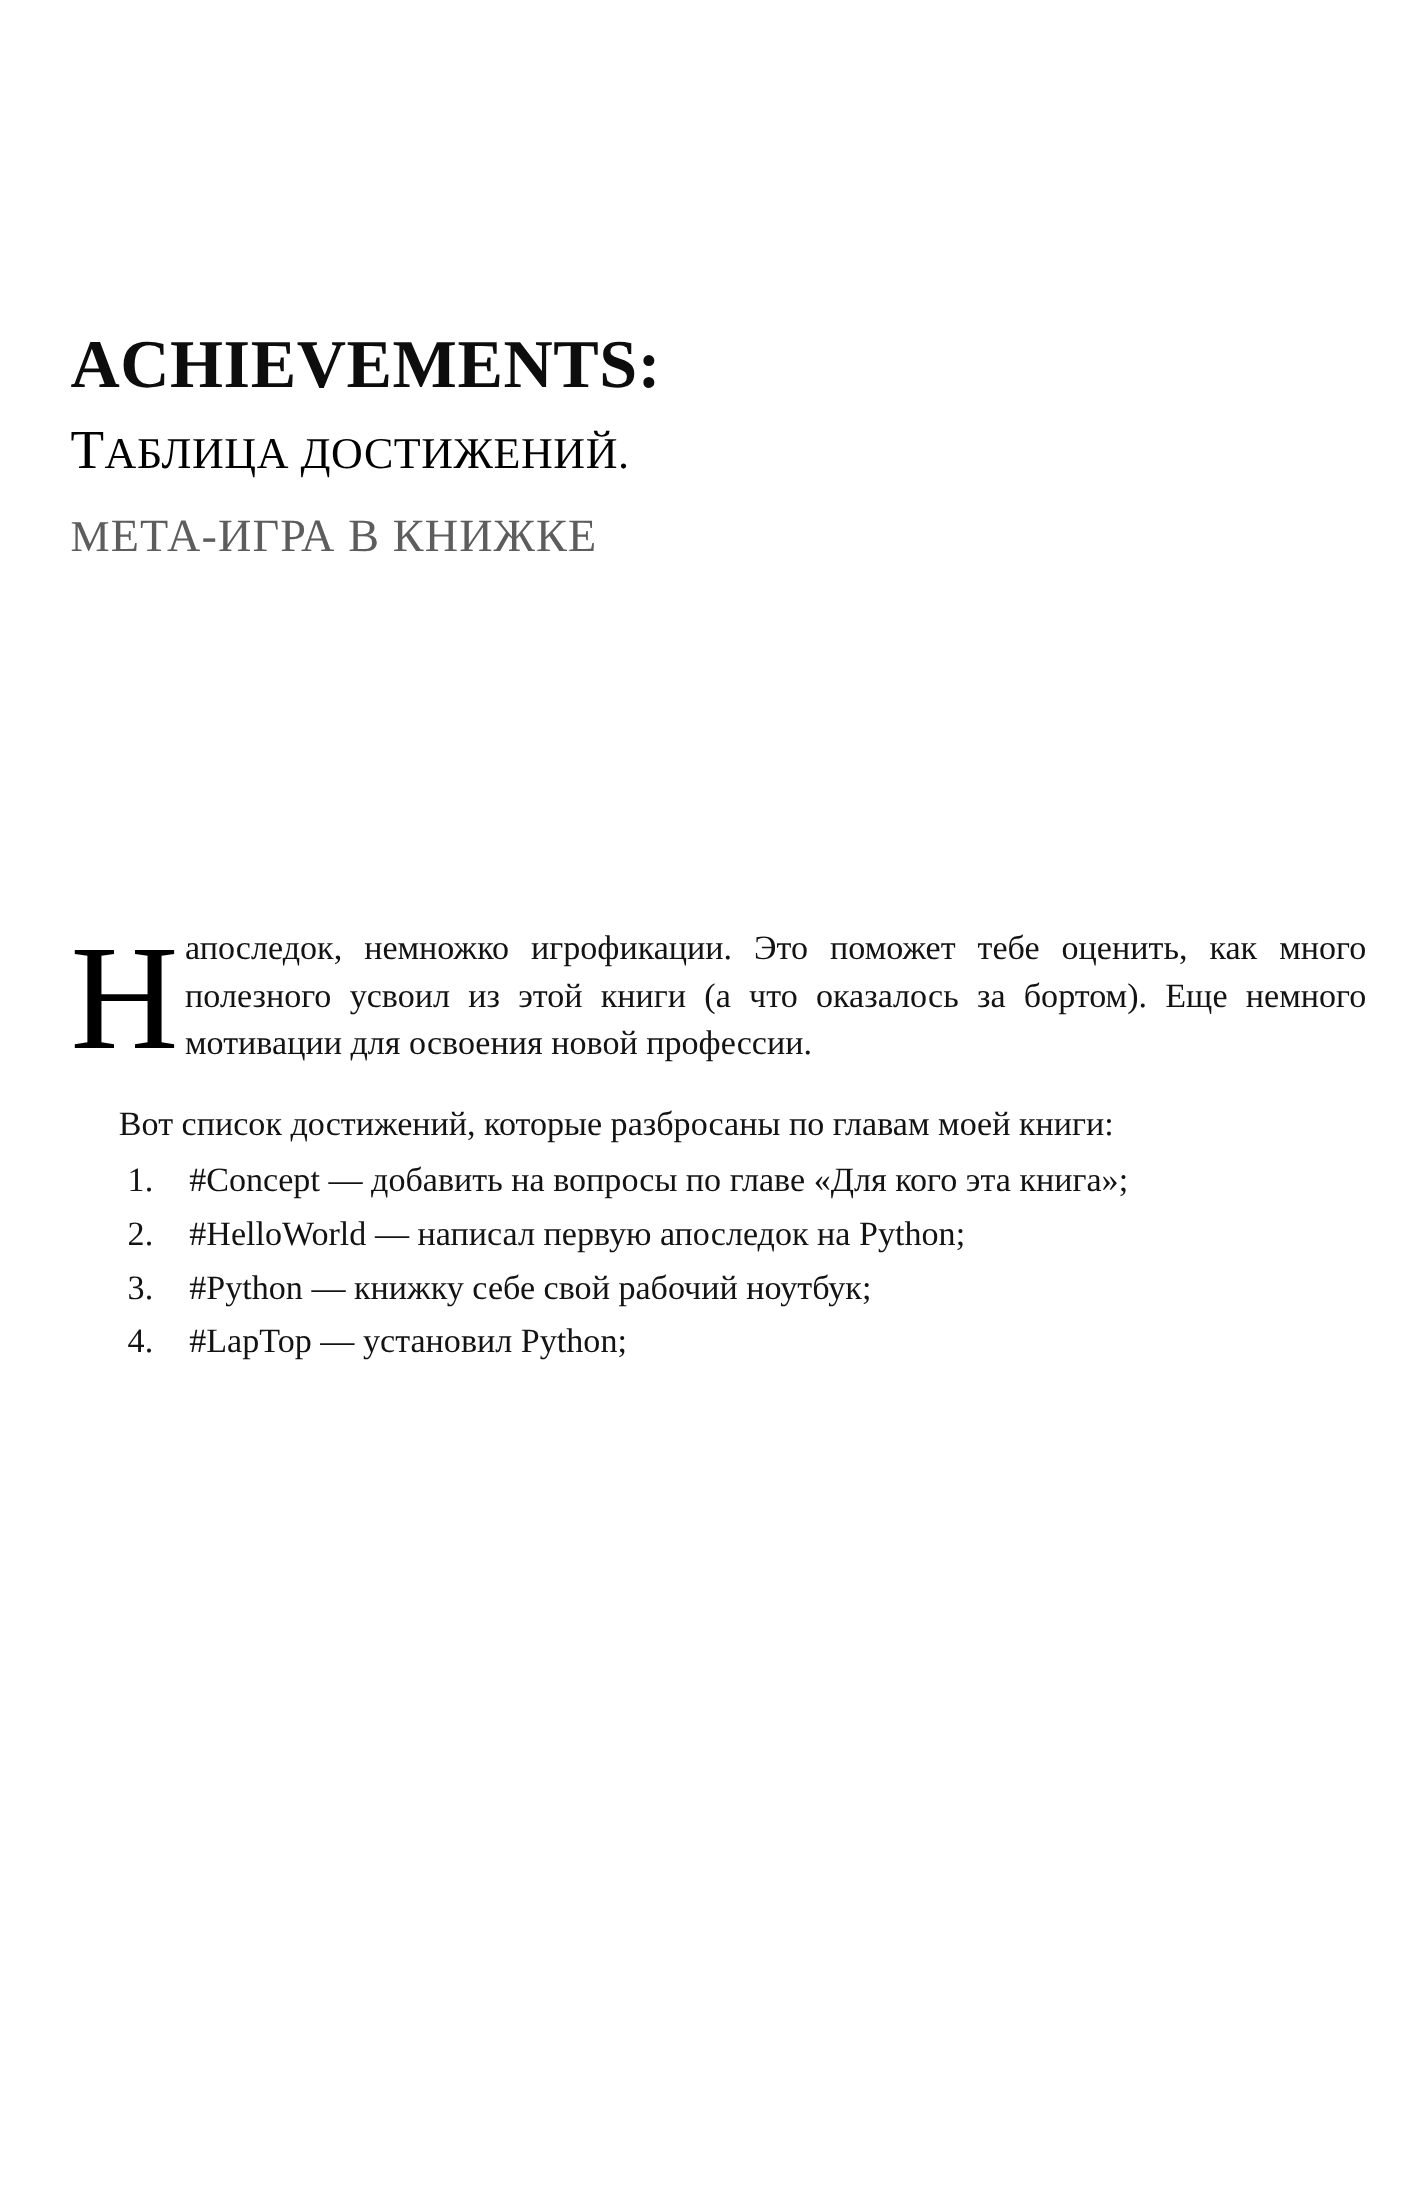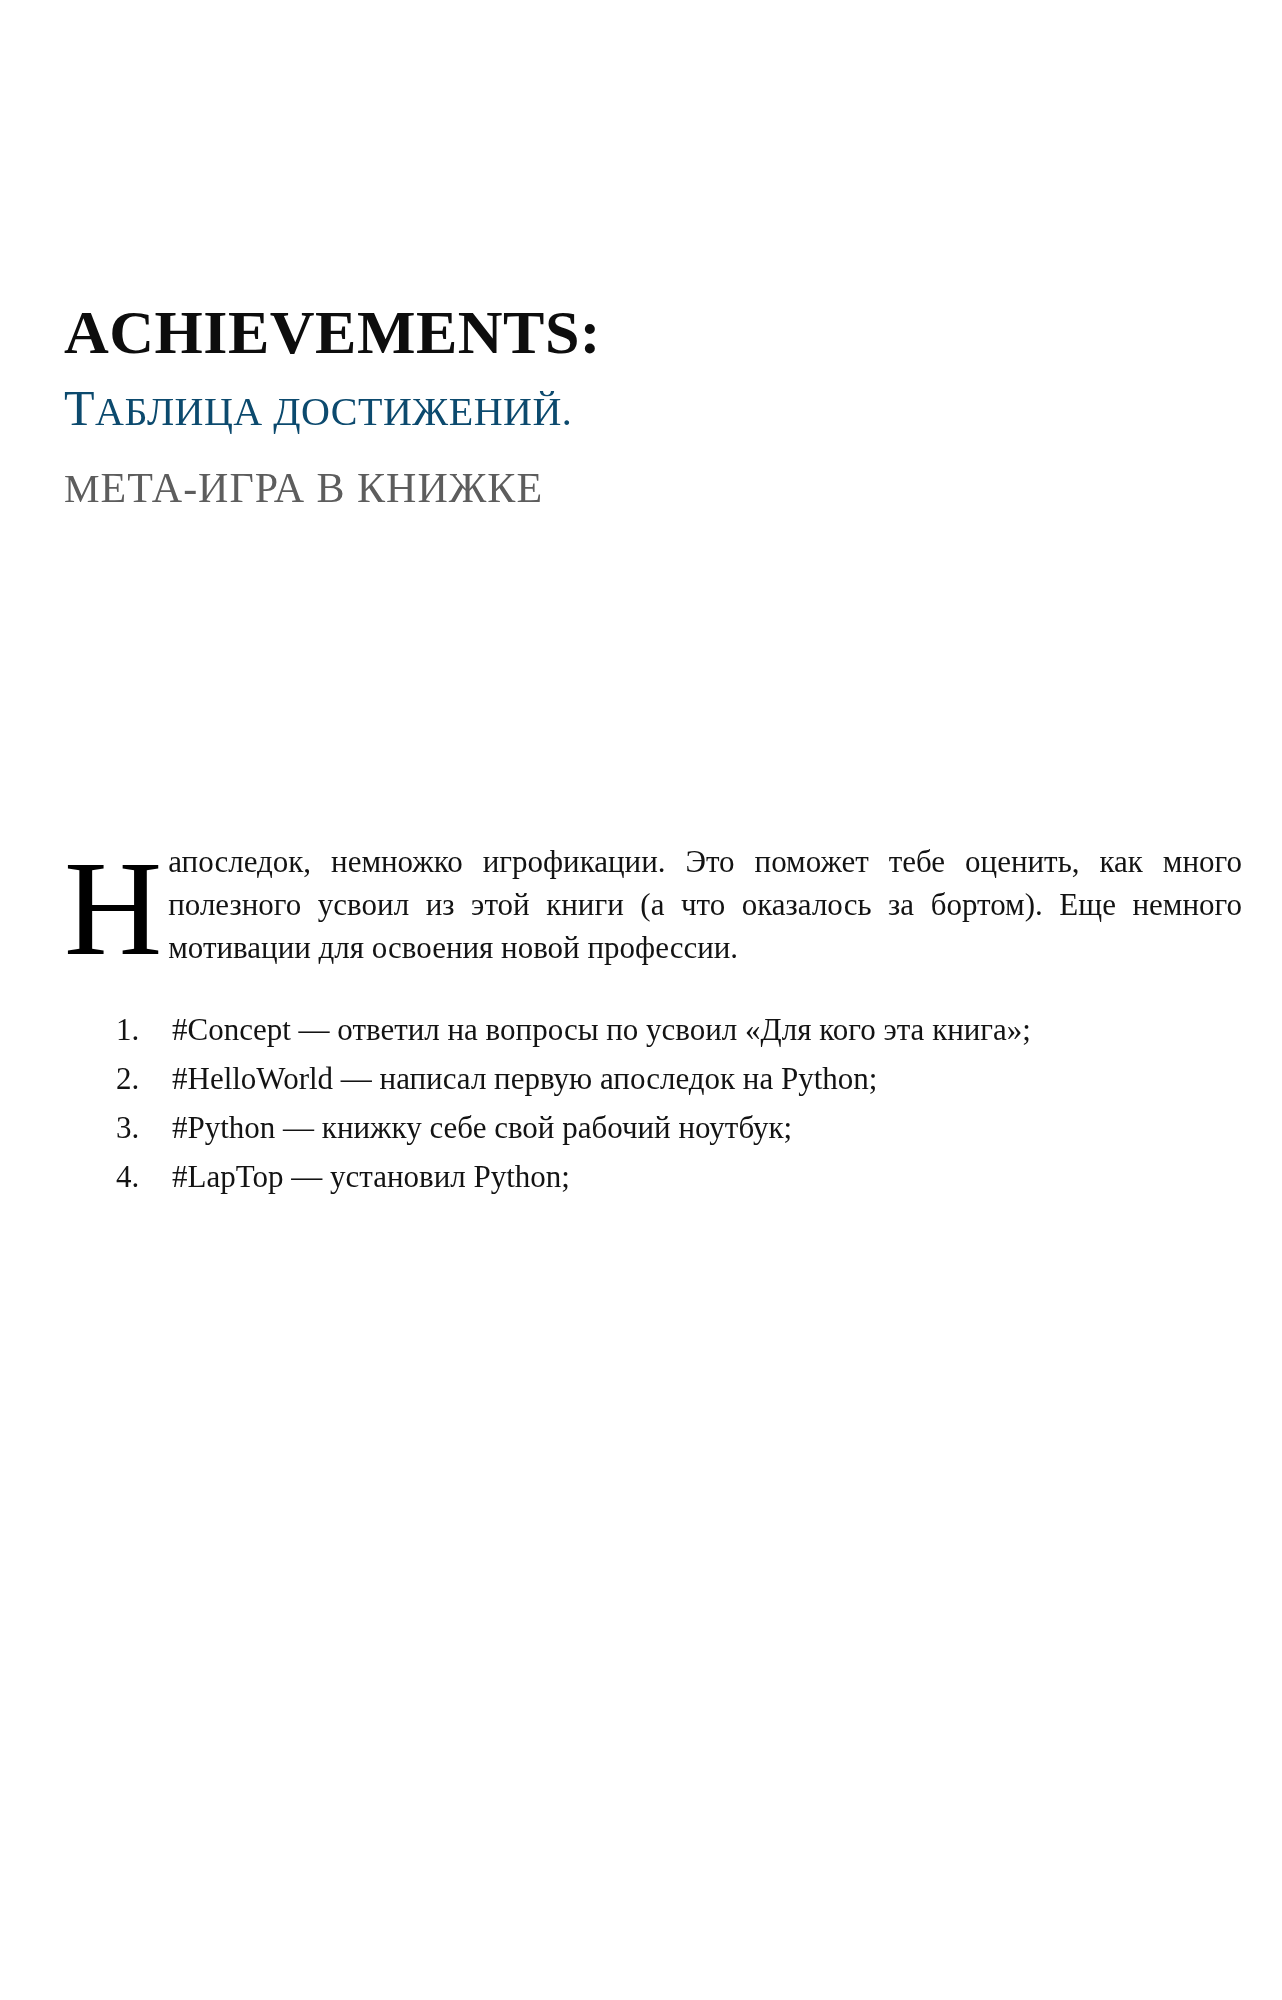--- a/index.html
+++ b/index.html
@@ -33,21 +33,21 @@
     line-height: 1.05;
     font-weight: 700;
     letter-spacing: 0.5px;
     color: #0d0d0d;
     margin: 0 0 16px 0;
   }
   .title-sub {
     font-size: 50px;
     line-height: 1.08;
     font-weight: 400;
-    color: #0c4a6e;
+    color: #000000;
     margin: 0 0 30px 0;
     letter-spacing: 0.5px;
   }
   .title-sub .small-caps-first {
     font-size: 50px;
   }
   .title-sub .sc {
     font-size: 40px;
   }
   .title-third {
@@ -136,24 +136,25 @@
       <h1 class="title-main">ACHIEVEMENTS:</h1>
       <h2 class="title-sub"><span class="small-caps-first">Т</span><span class="sc">АБЛИЦА ДОСТИЖЕНИЙ.</span></h2>
       <h3 class="title-third"><span>М</span><span class="sc">ЕТА-ИГРА В КНИЖКЕ</span></h3>
     </div>
 
     <div class="body-block">
 
       <p class="para dropcap-para"><span class="dropcap">Н</span><span>апоследок, немножко игрофикации. Это поможет тебе оценить, как много полезного усвоил из этой книги (а что оказалось за бортом). Еще немного мотивации для освоения новой профессии.</span></p>
 
 
+      <p class="para intro-list-lead">Вот список достижений, которые разбросаны по главам моей книги:</p>
 
       <ol class="achievements">
         <li>
-          <span class="num">1.</span><span class="tag latin">#Concept</span><span> — ответил на вопросы по усвоил «Для кого эта книга»;</span>
+          <span class="num">1.</span><span class="tag latin">#Concept</span><span> — добавить на вопросы по главе «Для кого эта книга»;</span>
         </li>
         <li>
           <span class="num">2.</span><span class="tag latin">#HelloWorld</span><span> — написал первую апоследок на Python;</span>
         </li>
         <li>
           <span class="num">3.</span><span class="tag latin">#Python</span><span> — книжку себе свой рабочий ноутбук;</span>
         </li>
         <li>
           <span class="num">4.</span><span class="tag latin">#LapTop</span><span> — установил Python;</span>
         </li>

